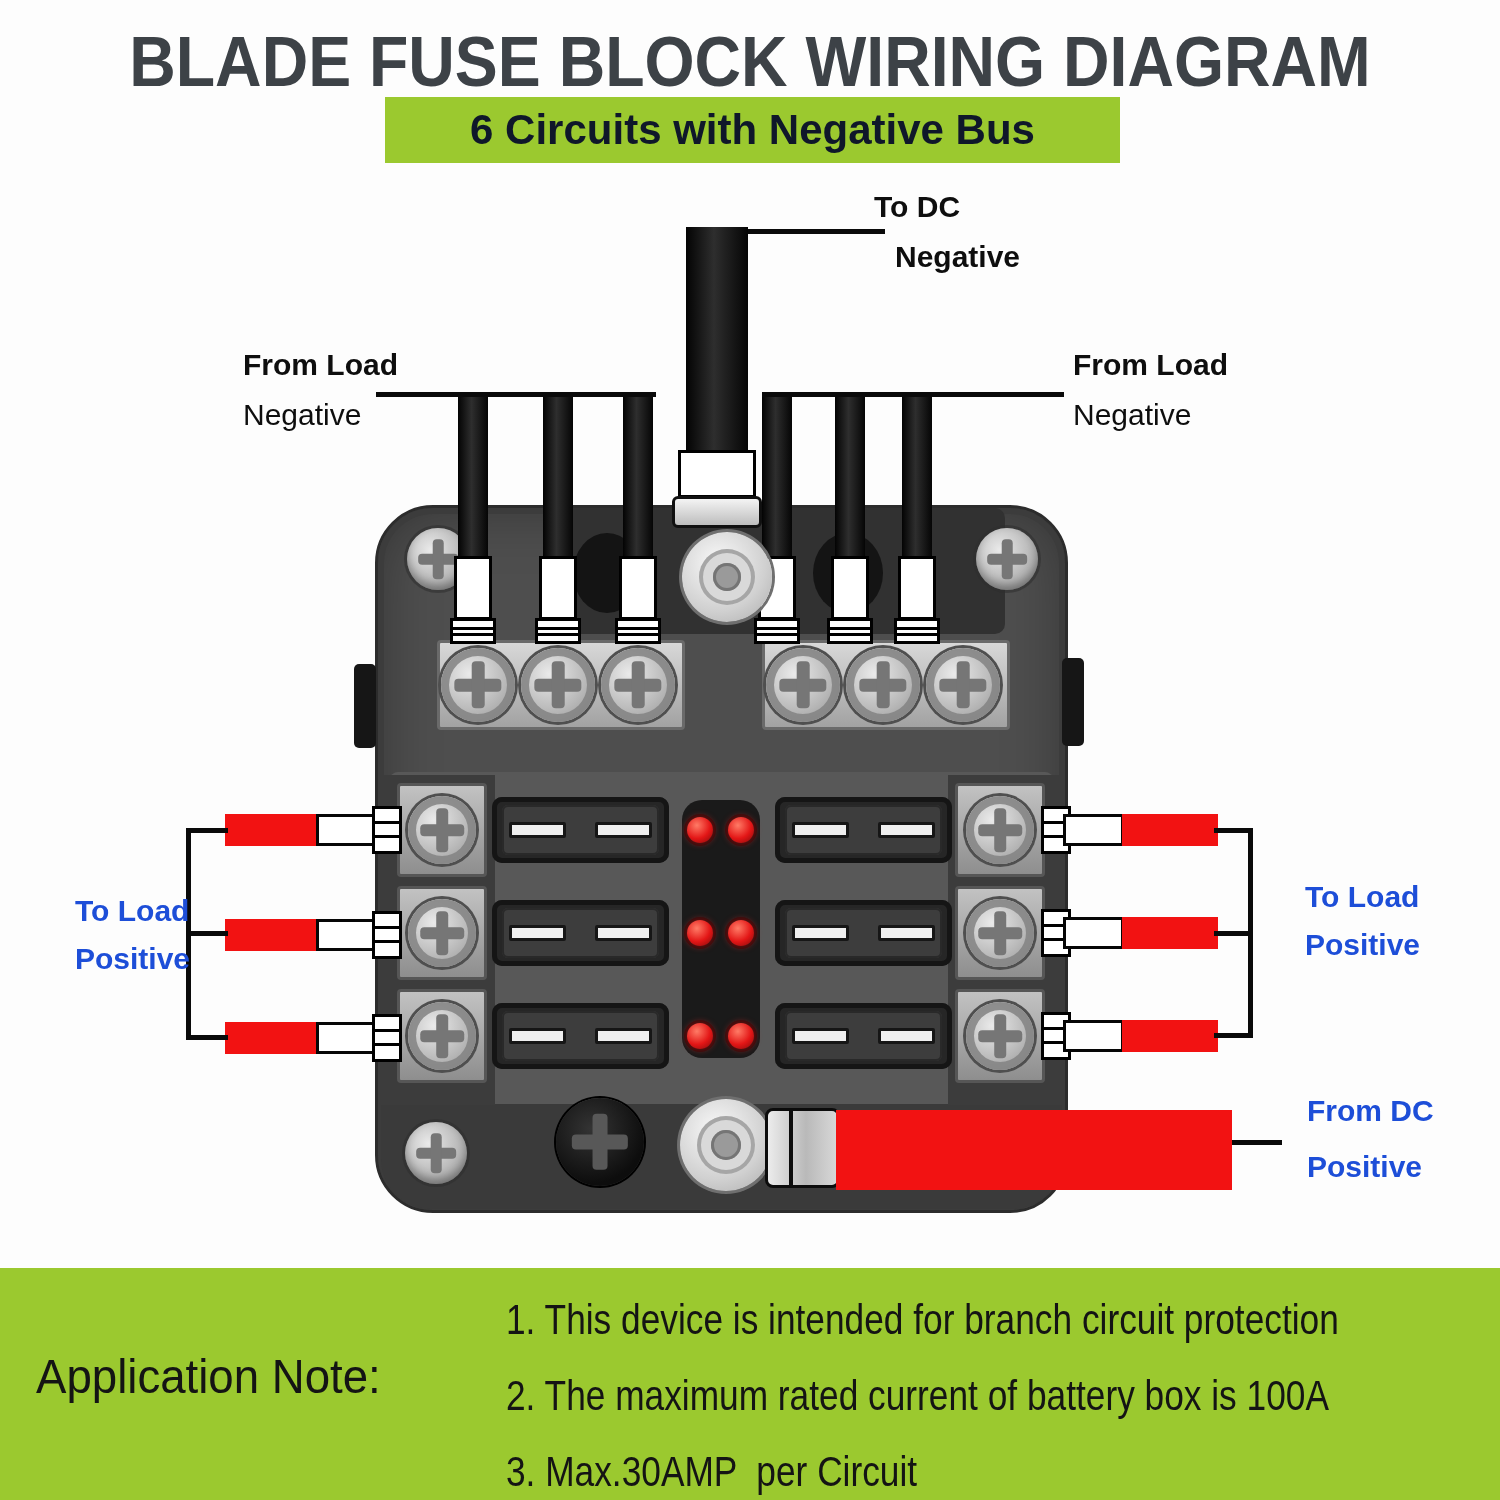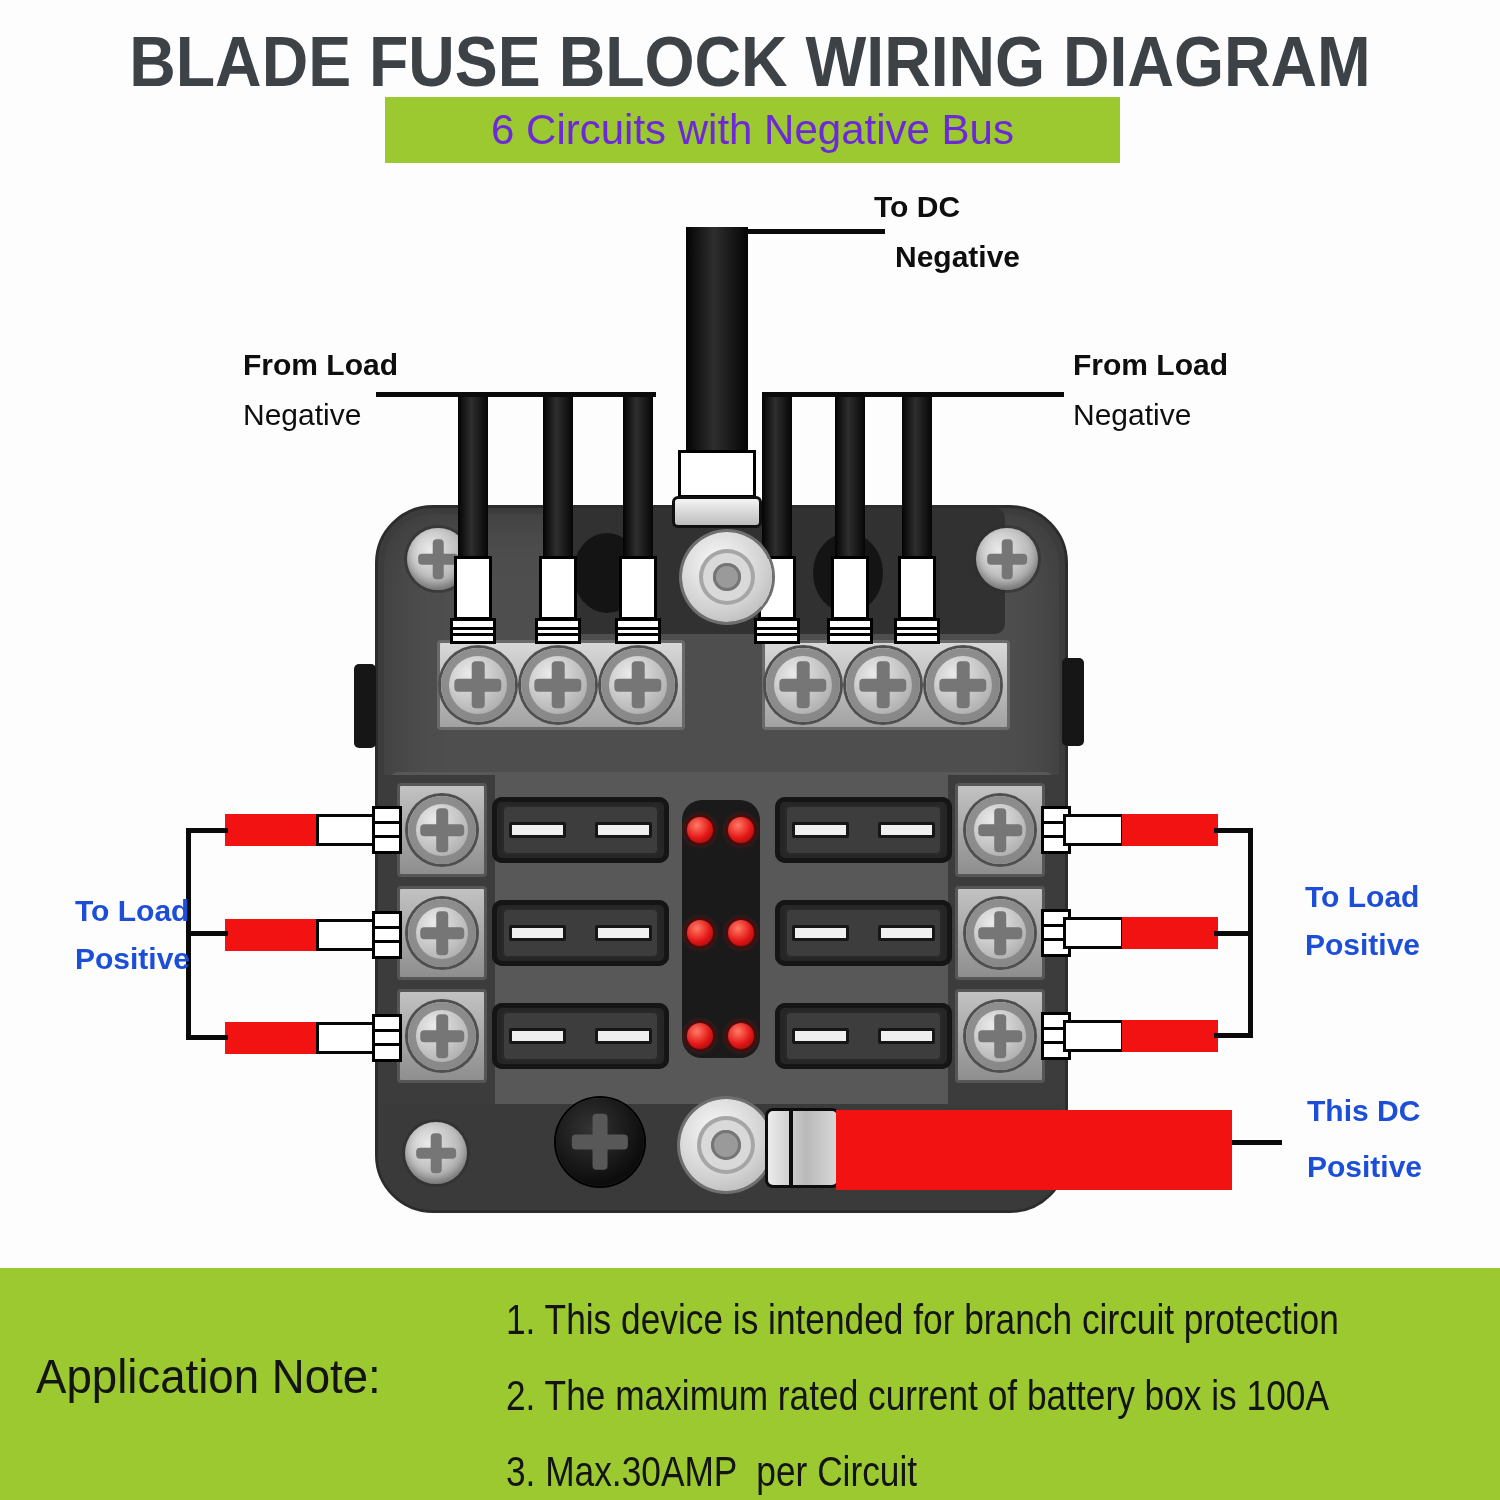--- a/index.html
+++ b/index.html
@@ -4,21 +4,21 @@
 <style>
   html,body{margin:0;padding:0;background:#ffffff;}
   *{box-sizing:border-box;}
   #page{position:relative;width:1500px;height:1500px;background:#fdfdfd;overflow:hidden;
         font-family:"Liberation Sans",sans-serif;}
   .abs{position:absolute;}
   
   .title{width:100%;text-align:center;font-weight:700;font-size:70px;letter-spacing:0px;
          color:#3d4247;transform:scaleX(.92);transform-origin:center;white-space:nowrap;}
   .banner{background:#9BC92F;text-align:center;}
-  .banner span{font-weight:400;font-size:42px;color:#6d28d9;line-height:66px;}
+  .banner span{font-weight:700;font-size:42px;color:#0f172a;line-height:66px;}
   .lbl{font-weight:700;font-size:30px;line-height:1;color:#0e0e0e;white-space:nowrap;}
   .lbl.rg{font-weight:400;}
   .lbl.red{color:#1d4ed8;margin-left:20px;}
   .ln{background:#0a0a0a;}
   
   .bwire{background:linear-gradient(90deg,#030303,#2e2e2e 45%,#050505);}
   .ferr{background:#fff;border:3px solid #000;}
   .crimp{background:#fff;border:3px solid #000;}
   .crimp::before,.crimp::after{content:"";position:absolute;left:-2px;right:-2px;height:3px;background:#000;}
   .crimp::before{top:28%;} .crimp::after{top:62%;}
@@ -231,21 +231,21 @@
   <div class="abs ln" style="left:762px;top:392px;width:302px;height:5px;"></div>
   <div class="abs lbl" style="left:1073px;top:350px;">From Load</div>
   <div class="abs lbl rg" style="left:1073px;top:400px;">Negative</div>
 
   <div class="abs lbl red" style="left:55px;top:896px;">To Load</div>
   <div class="abs lbl red" style="left:55px;top:944px;">Positive</div>
 
   <div class="abs lbl red" style="left:1285px;top:882px;">To Load</div>
   <div class="abs lbl red" style="left:1285px;top:930px;">Positive</div>
 
-  <div class="abs lbl red" style="left:1287px;top:1096px;">This DC</div>
+  <div class="abs lbl red" style="left:1287px;top:1096px;">From DC</div>
   <div class="abs lbl red" style="left:1287px;top:1152px;">Positive</div>
 
   <div class="abs footer" style="left:0;top:1268px;width:1500px;height:232px;">
     <div class="abs note-head" style="left:36px;top:1348px;position:fixed;"></div>
   </div>
   <div class="abs note-head" style="left:36px;top:1349px;">Application Note:</div>
   <div class="abs note-item" style="left:506px;top:1296px;">1. This device is intended for branch circuit protection</div>
   <div class="abs note-item" style="left:506px;top:1372px;">2. The maximum rated current of battery box is 100A</div>
   <div class="abs note-item" style="left:506px;top:1448px;">3. Max.30AMP  per Circuit</div>
 

